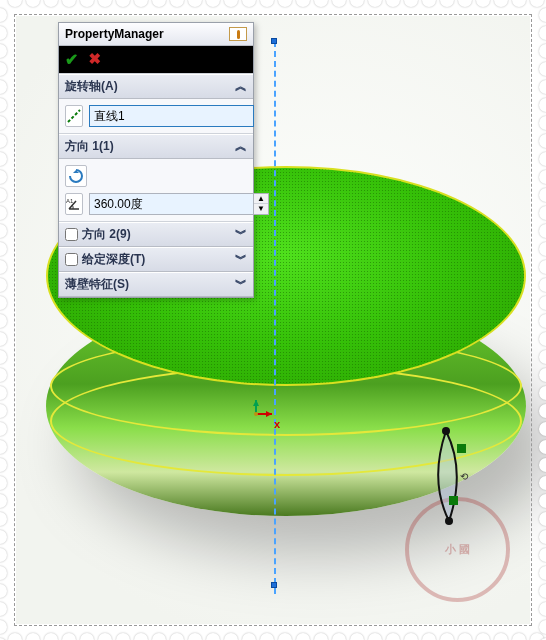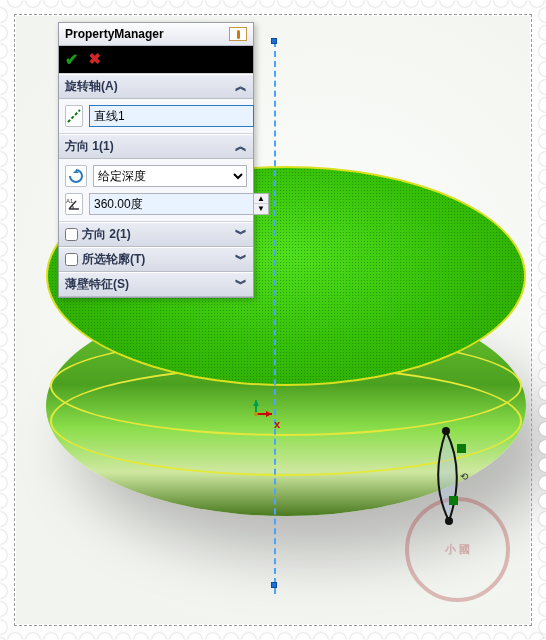--- a/index.html
+++ b/index.html
@@ -343,23 +343,20 @@
     <span class="chev">︽</span>
   </div>
   <div class="grp-bd">
     <div class="fld">
       <span class="ico">
         <svg width="16" height="16">
             <path d="M8 2 A6 6 0 1 1 2 8" fill="none" stroke="#2a7abf" stroke-width="2"></path>
             <polygon points="8,2 5,5 11,5" fill="#2a7abf"></polygon>
           </svg>
       </span>
-      <select>
-        <option>给定深度</option>
-      </select>
     </div>
     <div class="fld">
       <span class="ico">
         <svg width="16" height="16">
             <path d="M3 13 L13 13 M3 13 L10 5" stroke="#333" stroke-width="1.5" fill="none"></path>
             <path d="M7 13 A4 4 0 0 0 6 9" stroke="#333" fill="none"></path>
             <text x="0" y="7" font-size="6" fill="#333">A1</text>
           </svg>
       </span>
       <div class="spin">
@@ -367,27 +364,27 @@
         <div class="btns">
           <span>▲</span>
           <span>▼</span>
         </div>
       </div>
     </div>
   </div>
 
   <div class="grp-hd">
     <input type="checkbox" class="chk" style="">
-    <span>方向 2(1)</span>
+    <span>方向 2(9)</span>
     <span class="chev">︾</span>
   </div>
 
   <div class="grp-hd">
     <input type="checkbox" class="chk" style="">
-    <span>所选轮廓(T)</span>
+    <span>给定深度(T)</span>
     <span class="chev">︾</span>
   </div>
 
   <div class="grp-hd">
     <span>薄壁特征(S)</span>
     <span class="chev">︾</span>
   </div>
 </div>
 
 </body></html>

